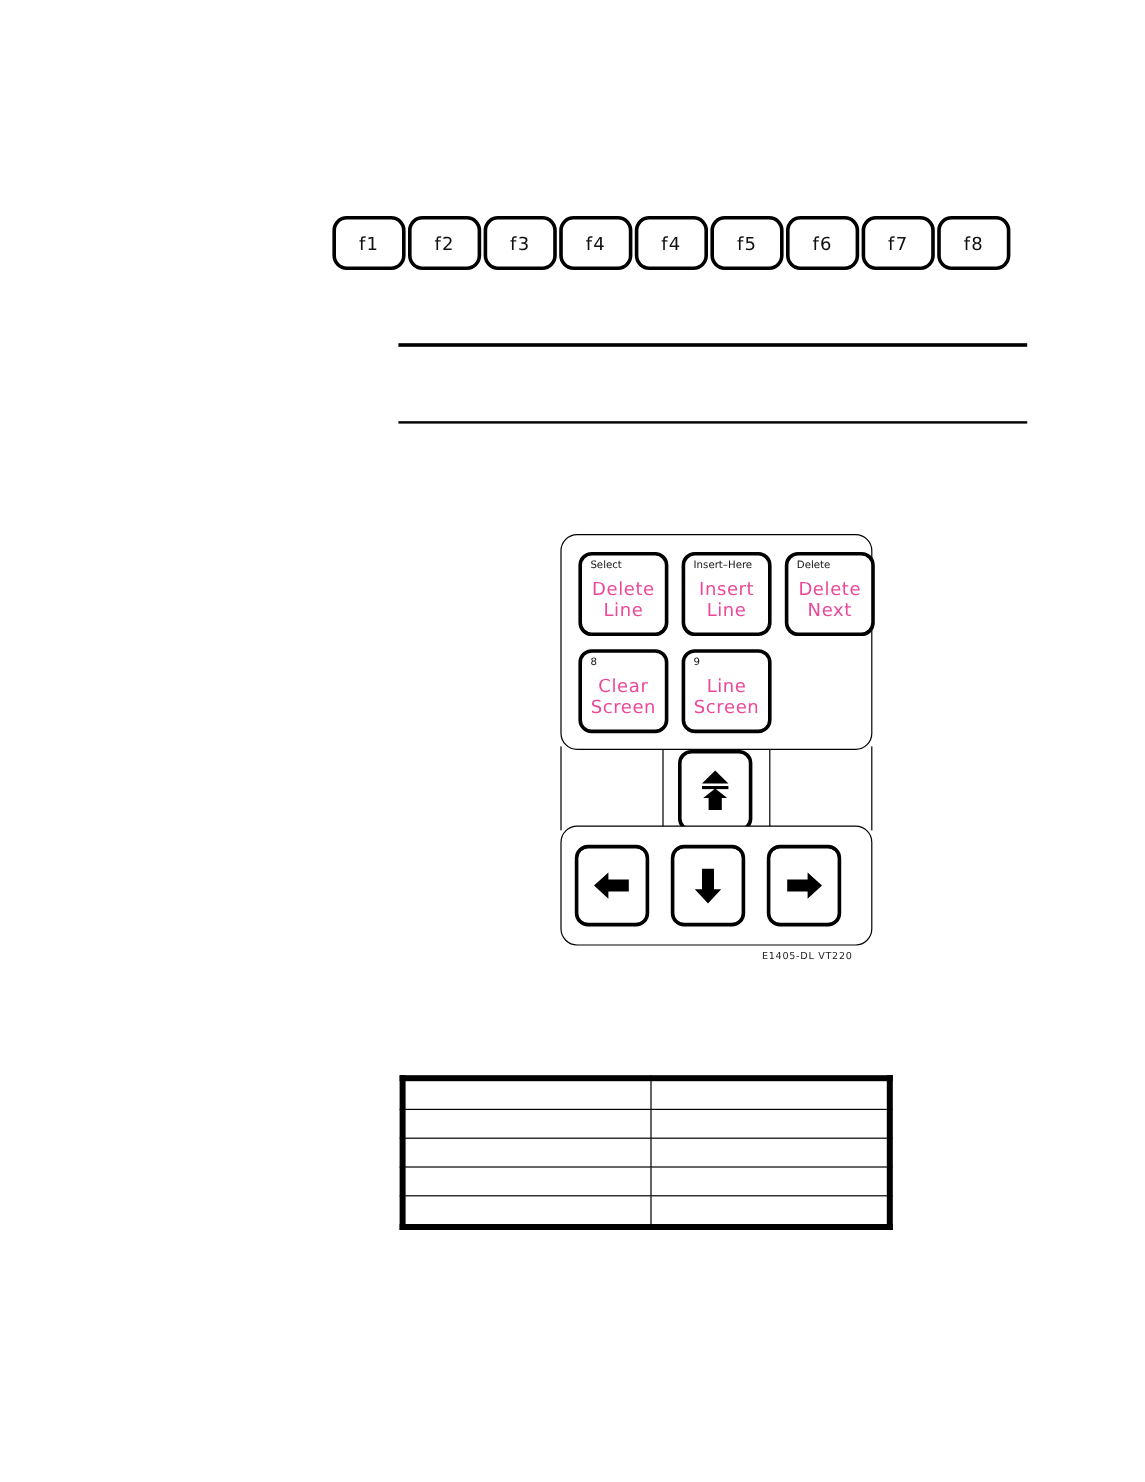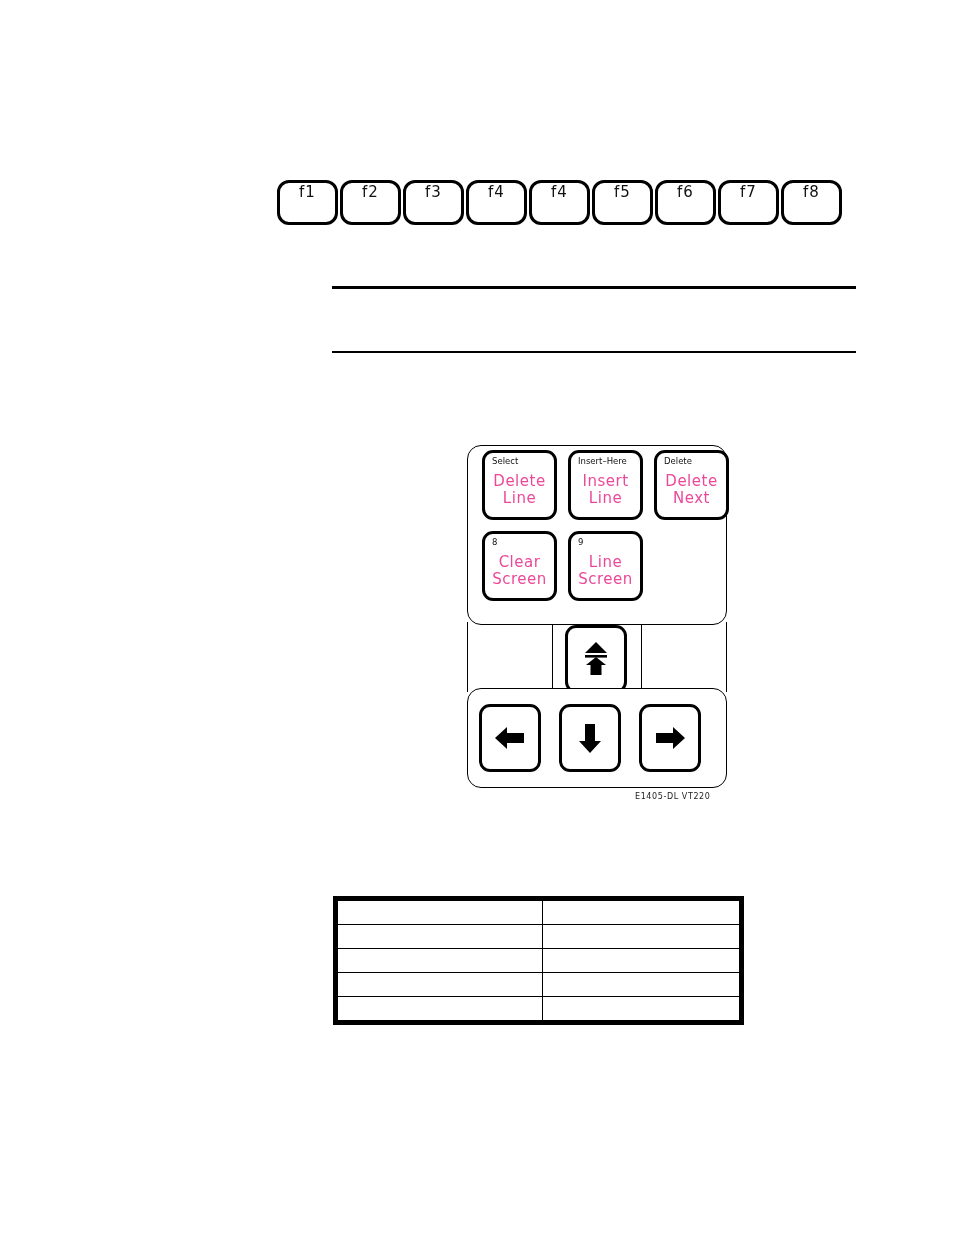--- a/index.html
+++ b/index.html
@@ -24,21 +24,21 @@
     display: flex;
     gap: 2px;
   }
   .fkey {
     width: 61px;
     height: 45px;
     border: 3px solid #000;
     border-radius: 12px;
     background: #fff;
     display: flex;
-    align-items: flex-start;
+    align-items: center;
     justify-content: center;
     box-sizing: border-box;
   }
   .fkey-label {
     font-size: 15px;
     letter-spacing: 1px;
     color: #111;
   }
 
   
@@ -113,21 +113,21 @@
   #bezel-arrows {
     left: 12px;
     top: 258px;
     width: 260px;
     height: 100px;
   }
 
   .keygrid {
     position: absolute;
     left: 14px;
-    top: 4px;
+    top: 14px;
     display: grid;
     grid-template-columns: repeat(3, 75px);
     grid-gap: 6px 7px;
     gap: 11px;
   }
 
   .key {
     position: relative;
     border: 3px solid #000;
     border-radius: 11px;

